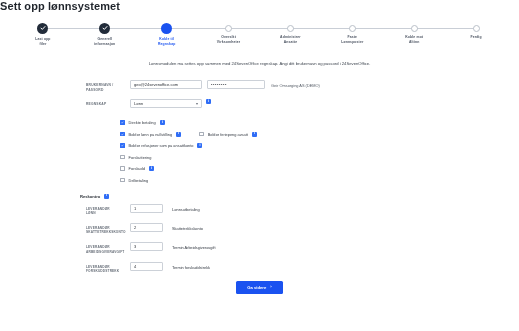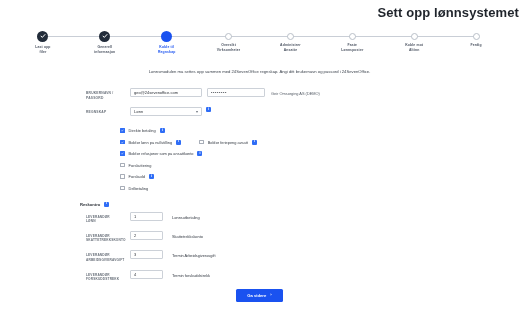--- a/index.html
+++ b/index.html
@@ -7,25 +7,24 @@
     width:519px;height:331px;
     background:#ffffff;
     font-family:"Liberation Sans", sans-serif;
     color:#2c3138;
     overflow:hidden;
   }
   .page{position:relative;width:519px;height:331px;}
 
   
   .title{
-    text-align:right;
-    font-size:13px;
+    text-align:left;
+    font-size:11px;
     font-weight:bold;
     color:#1f242b;
-    padding-top:5px;
     letter-spacing:0.1px;
   }
 
   
   .stepper{
     position:relative;
     margin:9px 12px 0 12px;
     height:30px;
   }
   .track{

